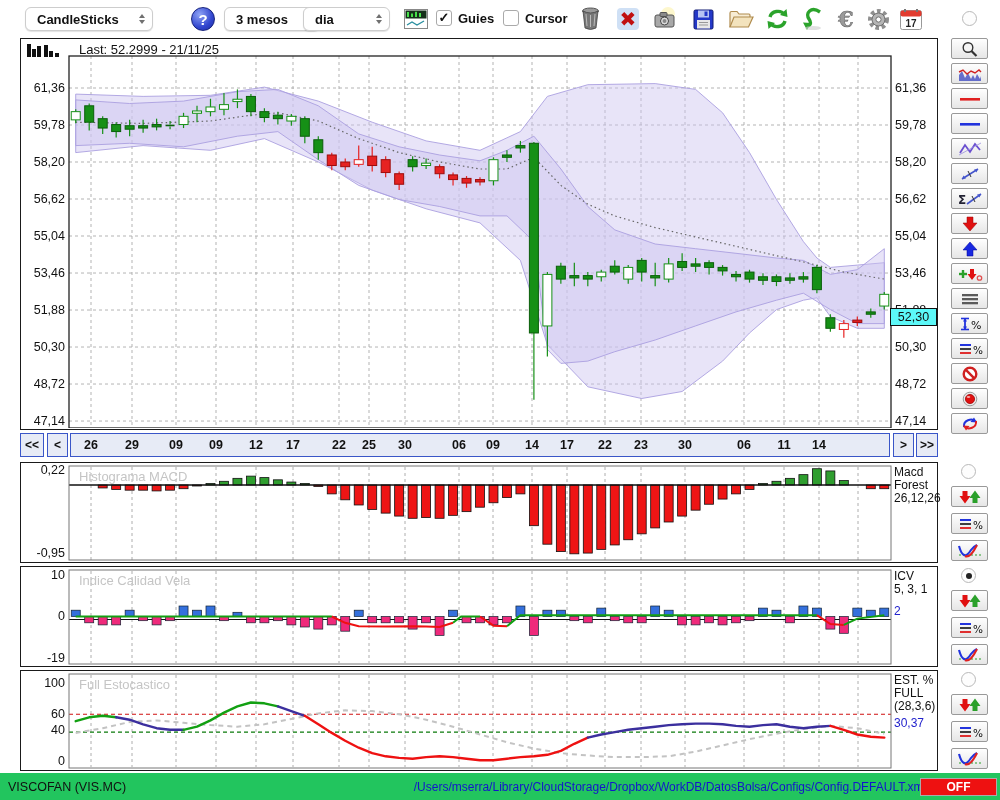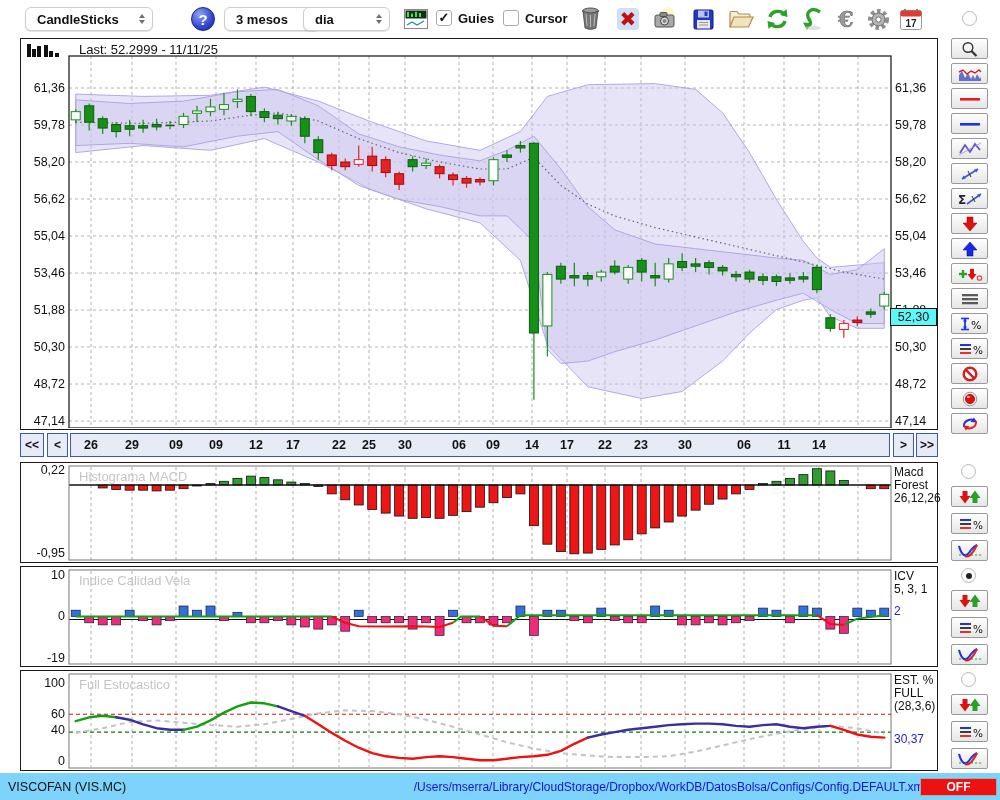--- a/index.html
+++ b/index.html
@@ -38,21 +38,21 @@
   .last-label{position:absolute;left:58px;top:3px;font-size:13px;color:#111;}
   .hist-ic{position:absolute;left:5px;top:3px;}
   
   #datebar{position:absolute;left:20px;top:433px;width:918px;height:24px;}
   .navbtn{position:absolute;top:0;height:24px;background:#e7ebf6;border:1px solid #3a56c8;box-sizing:border-box;
           font-size:12px;font-weight:bold;color:#111;display:flex;align-items:center;justify-content:center;}
   #date-strip{position:absolute;left:50px;top:0;width:820px;height:24px;background:#e7ebf6;
               border:1px solid #3a56c8;box-sizing:border-box;}
   .dtick{position:absolute;top:4px;font-size:12.5px;color:#111;transform:translateX(-50%);font-weight:bold;}
   
-  #status-bar{position:absolute;left:0;top:773px;width:1000px;height:27px;background:#7dd3fc;}
+  #status-bar{position:absolute;left:0;top:773px;width:1000px;height:27px;background:#22c55e;}
   #sym{position:absolute;left:8px;top:7px;font-size:12.5px;color:#111;}
   #cfg{position:absolute;left:340px;top:7px;width:660px;text-align:center;font-size:12px;color:#1414cc;}
   #off-badge{position:absolute;left:920px;top:778px;width:77px;height:18px;background:#ee1111;border:1px solid #aaa;
              color:#fff;font-size:12px;font-weight:bold;display:flex;align-items:center;justify-content:center;box-sizing:border-box;}
   
   .sbtn{position:absolute;left:951px;width:37px;height:21px;background:linear-gradient(#fefefe,#e6e6e6);
         border:1px solid #999;border-radius:2px;box-sizing:border-box;display:flex;align-items:center;justify-content:center;}
   .sradio{position:absolute;left:961px;}
 </style>
 </head>
@@ -404,21 +404,21 @@
         <g fill="#111">
           <rect x="1" y="2" width="4" height="13"></rect>
           <rect x="6" y="7" width="4" height="8"></rect>
           <rect x="11" y="4" width="4" height="11"></rect>
           <rect x="18" y="3" width="4" height="12"></rect>
           <rect x="23" y="9" width="4" height="6"></rect>
           <rect x="29" y="11" width="4" height="4"></rect>
         </g>
       </svg>
   </div>
-  <div class="last-label">Last: 52.2999 - 11/11/25</div>
+  <div class="last-label">Last: 52.2999 - 21/11/25</div>
   <div id="main-left-axis">
       <div class="yl" style="top: 42px;">61,36</div>
       <div class="yl" style="top: 79px;">59,78</div>
       <div class="yl" style="top: 116px;">58,20</div>
       <div class="yl" style="top: 153px;">56,62</div>
       <div class="yl" style="top: 190px;">55,04</div>
       <div class="yl" style="top: 227px;">53,46</div>
       <div class="yl" style="top: 264px;">51,88</div>
       <div class="yl" style="top: 301px;">50,30</div>
       <div class="yl" style="top: 338px;">48,72</div>
@@ -703,21 +703,21 @@
   <div id="stoch-axis">
       <div class="yl" style="top: 5px;">100</div>
       <div class="yl" style="top: 36.2px;">60</div>
       <div class="yl" style="top: 51.8px;">40</div>
       <div class="yl" style="top: 83px;">0</div>
     </div>
   <div class="pr">
     <div>EST. %</div>
       <div>FULL</div>
       <div>(28,3,6)</div>
-    <div class="bval" style="margin-top:20px">30,37</div>
+    <div class="bval" style="margin-top:4px">30,37</div>
   </div>
 </div>
 
 <div id="status-bar">
   <div id="sym">VISCOFAN (VIS.MC)</div>
   <div id="cfg">/Users/mserra/Library/CloudStorage/Dropbox/WorkDB/DatosBolsa/Configs/Config.DEFAULT.xml</div>
 </div>
 <div id="off-badge">OFF</div>
 <div id="sidebar">
     <div class="sbtn" style="top: 38px;">

